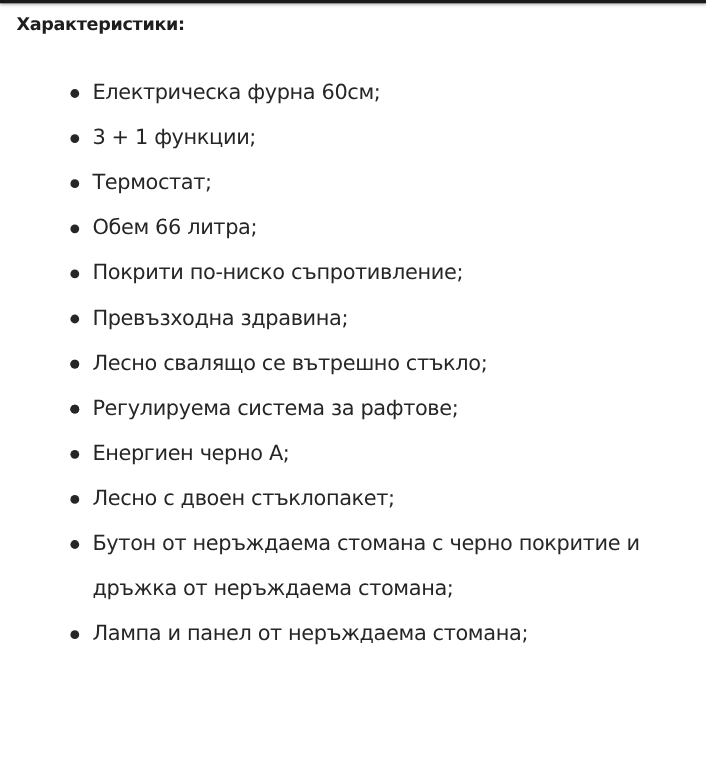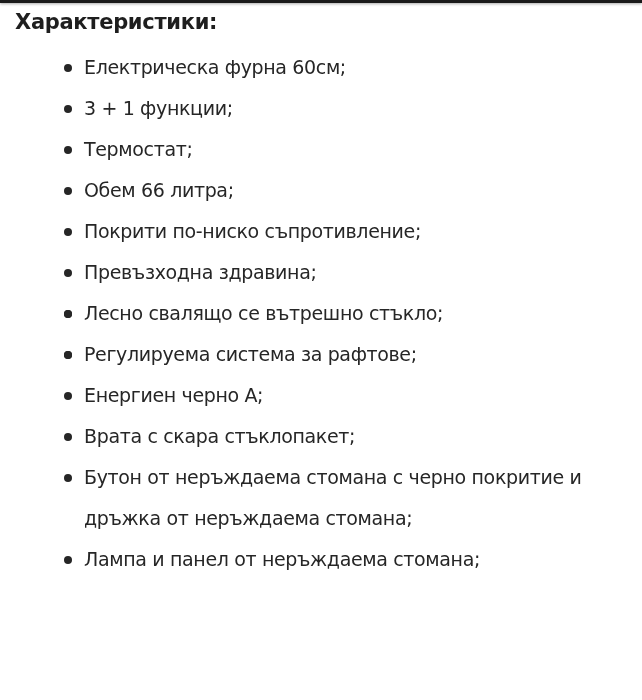--- a/index.html
+++ b/index.html
@@ -23,29 +23,29 @@
       background: #1a1a1a;
       box-shadow: 0 1px 3px rgba(0,0,0,0.35);
     }
     .heading {
       position: absolute;
       left: 15px;
       top: 7px;
       margin: 0;
       font-family: "DejaVu Sans", sans-serif;
       font-weight: bold;
-      font-size: 21px;
+      font-size: 16px;
       letter-spacing: -0.3px;
       color: #1e1e1e;
       line-height: 30px;
     }
     .features {
       position: absolute;
       left: 0;
-      top: 47px;
+      top: 64px;
       margin: 0;
       padding: 0;
       list-style: none;
       width: 642px;
     }
     .feature {
       position: relative;
       padding-left: 84px;
       padding-right: 10px;
       font-size: 19px;
@@ -113,21 +113,21 @@
   <li class="feature">
       <span class="bullet"></span>
       <span class="feature-text">Регулируема система за рафтове;</span>
     </li>
   <li class="feature">
       <span class="bullet"></span>
       <span class="feature-text">Енергиен черно А;</span>
     </li>
   <li class="feature">
       <span class="bullet"></span>
-      <span class="feature-text">Врата с скара стъклопакет;</span>
+      <span class="feature-text">Лесно с двоен стъклопакет;</span>
     </li>
   <li class="feature">
       <span class="bullet"></span>
       <span class="feature-text">Бутон от неръждаема стомана с черно покритие и дръжка от неръждаема стомана;</span>
     </li>
   <li class="feature">
       <span class="bullet"></span>
       <span class="feature-text">Лампа и панел от неръждаема стомана;</span>
     </li>
 </ul>

